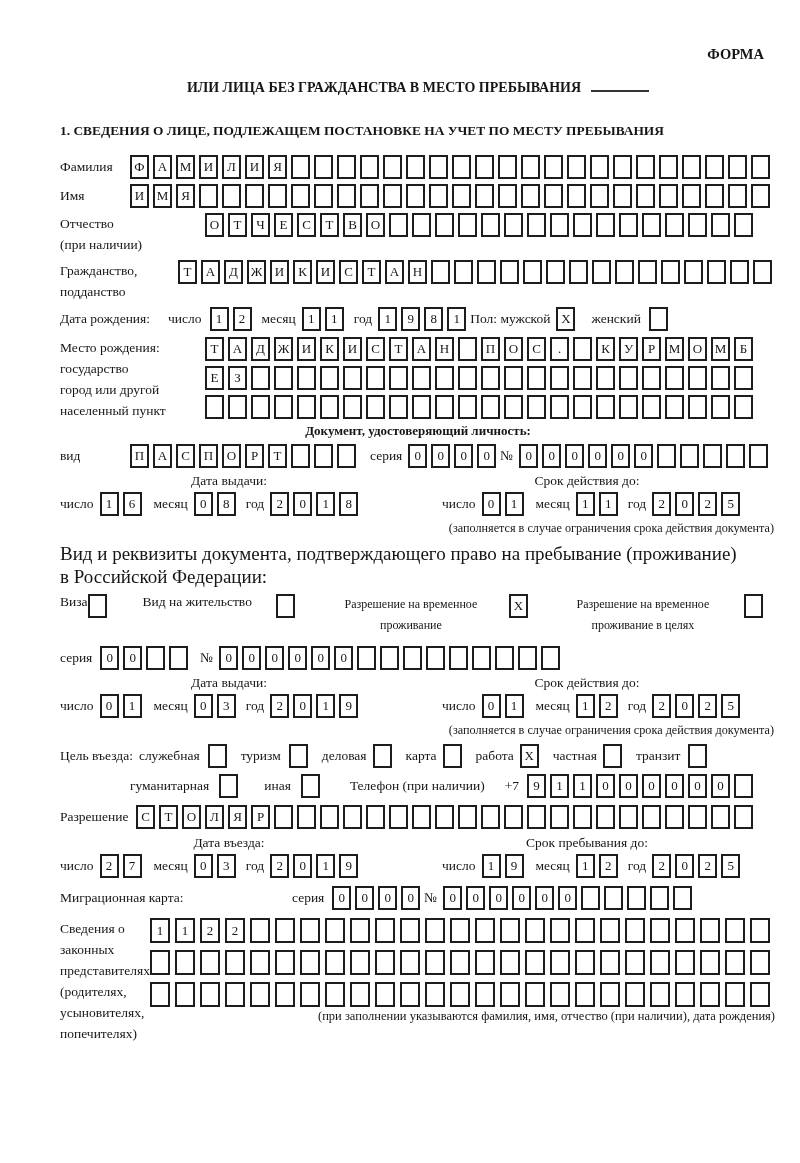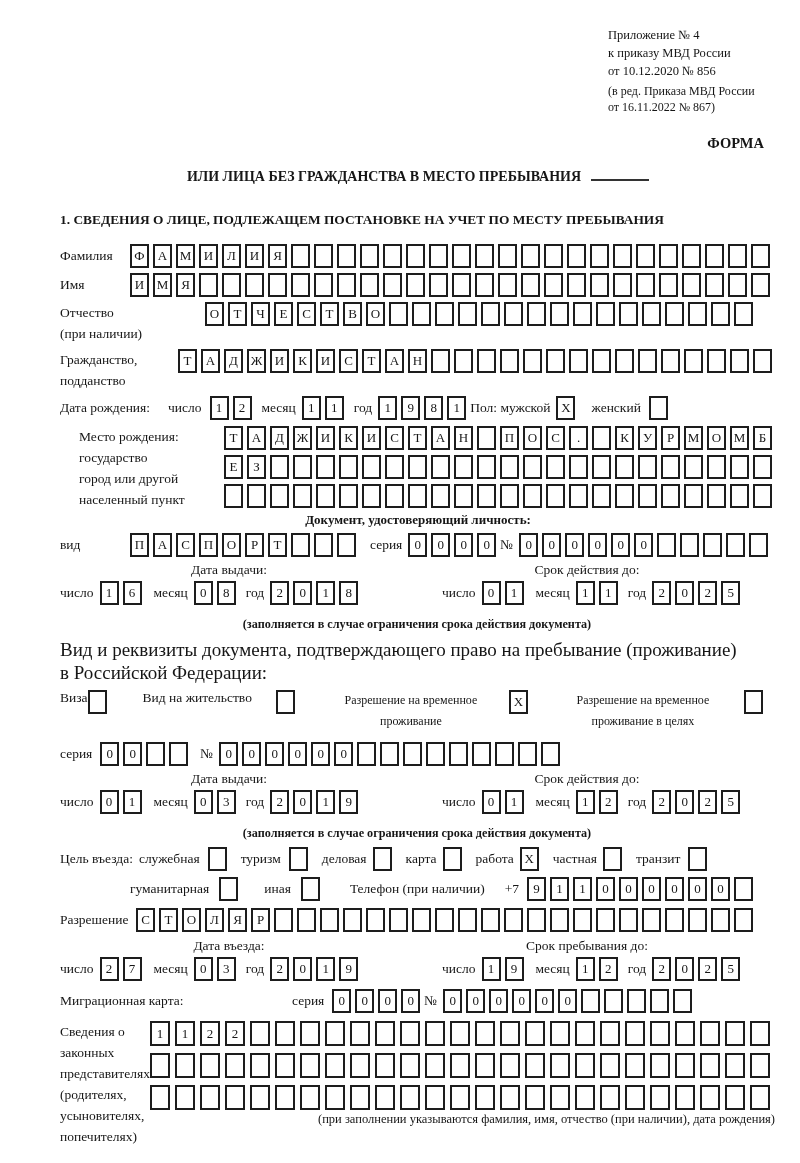--- a/index.html
+++ b/index.html
@@ -32,40 +32,31 @@
   .w70  { width:70px; }
   .w118 { width:118px; }
   .w145 { width:145px; }
   .center { text-align:center; }
   .dhdr { display:flex; font-size:13.5px; margin-bottom:3px; }
   .dhdr .l { width:338px; text-align:center; }
   .dhdr .r { flex:1; text-align:center; }
   .drow { display:flex; align-items:center; margin-bottom:2px; }
   .drow .l { width:338px; display:flex; align-items:center; }
   .drow .r { flex:1; display:flex; align-items:center; padding-left:44px; }
-  .footnote { text-align:center; font-size:12.2px; margin-top:12px; margin-bottom:6px; padding-right:2px;font-weight:bold; }
+  .footnote { text-align:right; font-size:12.2px; margin-top:5px; margin-bottom:6px; padding-right:2px; }
   .intro { font-size:19px; line-height:23px; }
   .optlines { text-align:center; font-size:12px; line-height:21px; }
   .mr6 { margin-right:6px; } .mr8 { margin-right:8px; } .mr10 { margin-right:10px; } .ml12 { margin-left:12px; }
   .reps-note { font-size:12.5px; margin-left:168px; margin-top:2px; }
 </style>
 </head>
 <body>
 
 <div class="page">
 
-  <div class="appendix">
-    <div>Приложение № 4</div>
-    <div>к приказу МВД России</div>
-    <div>от 10.12.2020 № 856</div>
-    <div class="edition">
-      <div>(в ред. Приказа МВД России</div>
-      <div>от 16.11.2022 № 867)</div>
-    </div>
-  </div>
 
   <div class="forma">ФОРМА</div>
 
   <div class="title">
     <div><span>ИЛИ ЛИЦА БЕЗ ГРАЖДАНСТВА В МЕСТО ПРЕБЫВАНИЯ</span><span class="uline"></span></div>
   </div>
 
   <div class="sec-heading">1. СВЕДЕНИЯ О ЛИЦЕ, ПОДЛЕЖАЩЕМ ПОСТАНОВКЕ НА УЧЕТ ПО МЕСТУ ПРЕБЫВАНИЯ</div>
 
   <div class="row">
@@ -226,21 +217,21 @@
     <span class="lbl mr6">Пол: мужской</span>
     <span class="boxes">
         <span class="cell">X</span>
       </span>
     <span class="lbl mr8 ml12">женский</span>
     <span class="boxes">
         <span class="cell">&nbsp;</span>
       </span>
   </div>
 
-  <div class="rowt" style="margin-top:6px; margin-bottom:2px;justify-content:flex-end;">
+  <div class="rowt" style="margin-top:6px; margin-bottom:2px;">
     <span class="lbl2 w145">
       <span style="display:block">Место рождения:</span>
       <span style="display:block">государство</span>
       <span style="display:block">город или другой</span>
       <span style="display:block">населенный пункт</span>
     </span>
     <span style="display:block">
       <span class="boxes" style="display:flex; margin-bottom:5px;">
           <span class="cell">Т</span>
           <span class="cell">А</span>

